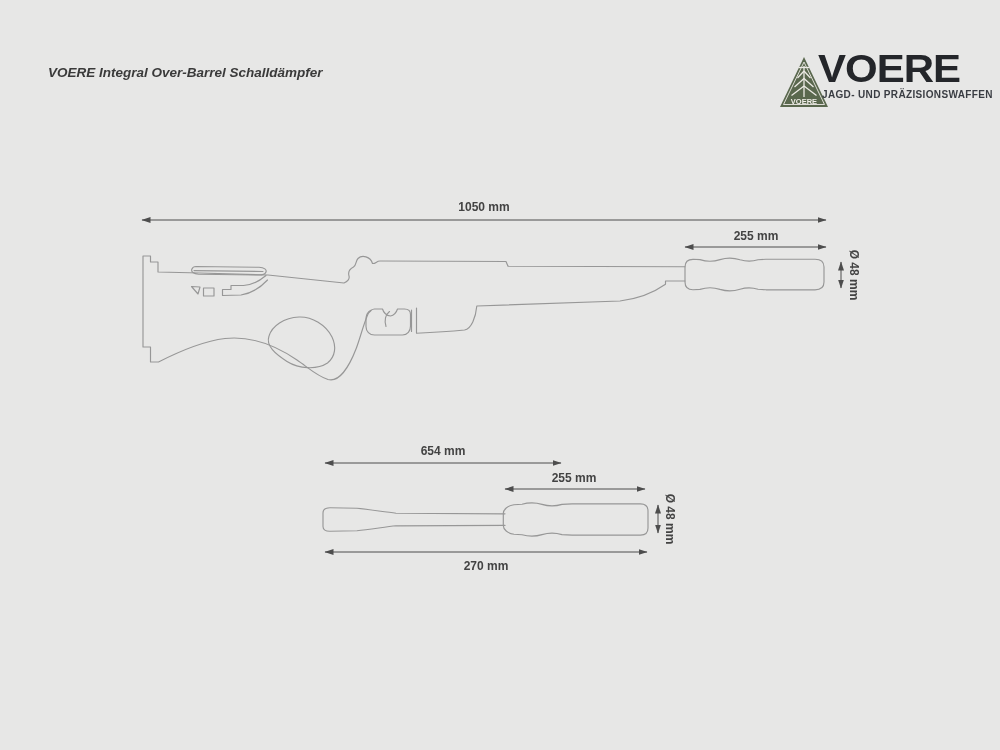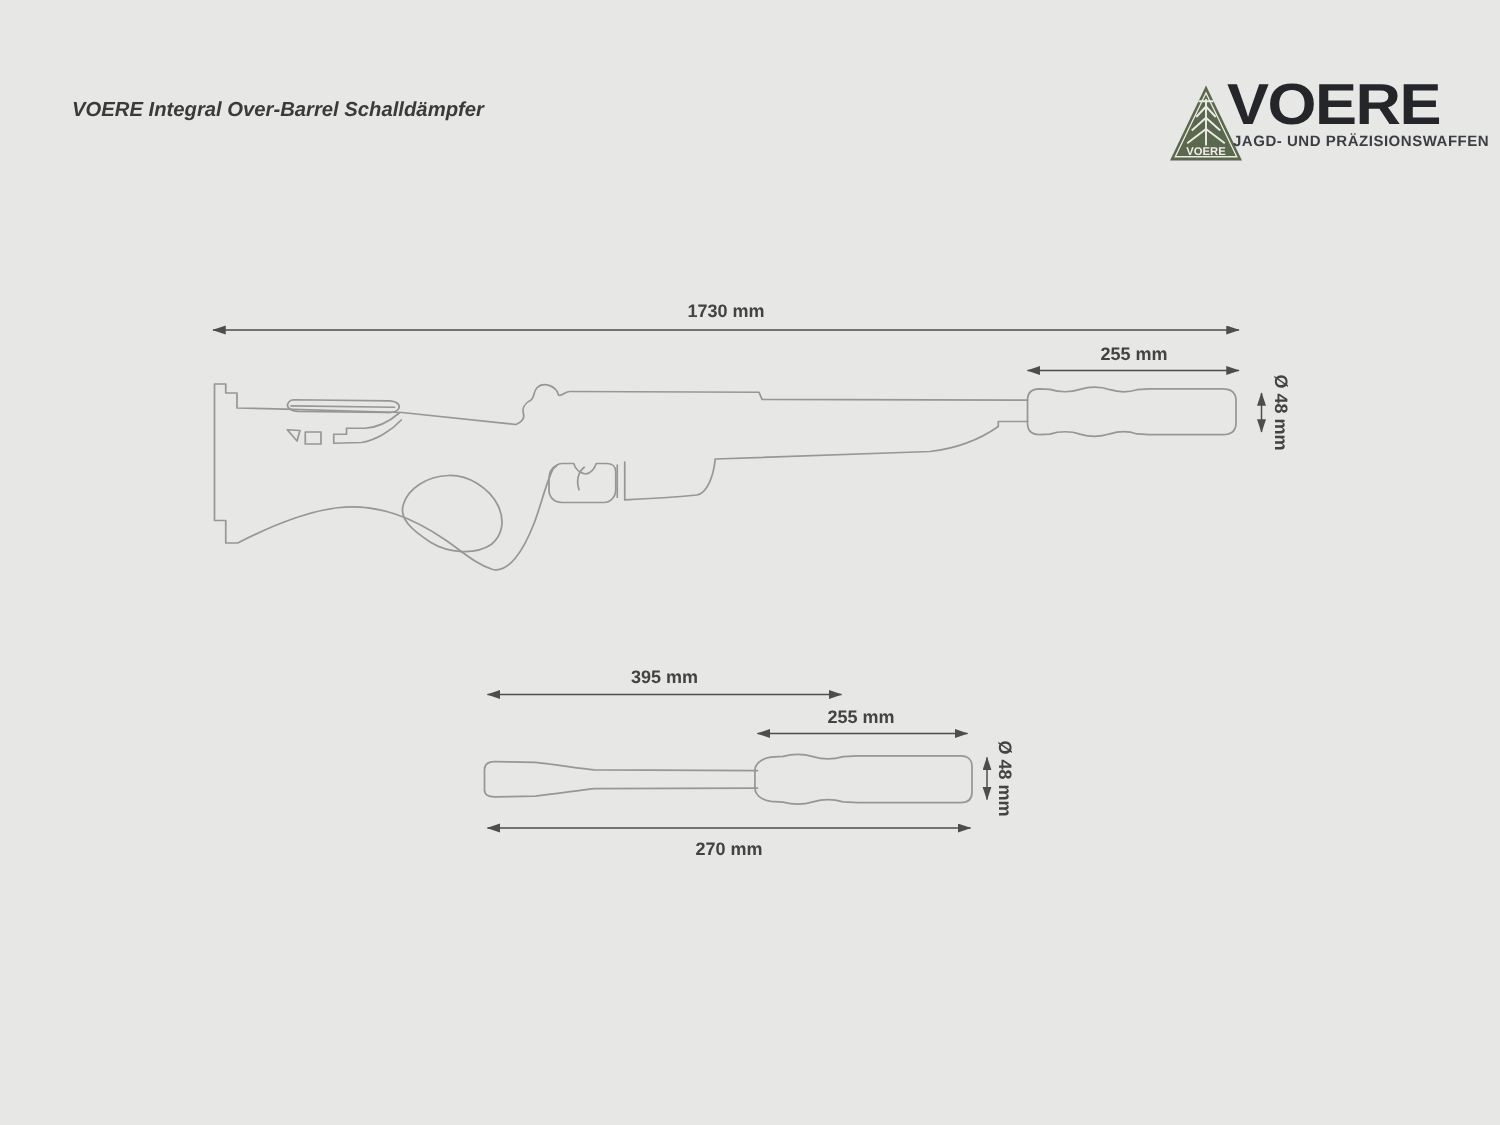--- a/index.html
+++ b/index.html
@@ -157,21 +157,21 @@
       <line x1="142" y1="220" x2="826" y2="220" marker-start="url(#arr)" marker-end="url(#arr)"></line>
       <line x1="685" y1="247" x2="826" y2="247" marker-start="url(#arr)" marker-end="url(#arr)"></line>
       <line x1="841" y1="262" x2="841" y2="288" marker-start="url(#arr)" marker-end="url(#arr)"></line>
       <line x1="325" y1="463" x2="561" y2="463" marker-start="url(#arr)" marker-end="url(#arr)"></line>
       <line x1="505" y1="489" x2="645" y2="489" marker-start="url(#arr)" marker-end="url(#arr)"></line>
       <line x1="658" y1="505" x2="658" y2="533" marker-start="url(#arr)" marker-end="url(#arr)"></line>
       <line x1="325" y1="552" x2="647" y2="552" marker-start="url(#arr)" marker-end="url(#arr)"></line>
     </g>
   </svg>
 
-  <div class="dim" style="left:484px;top:200px;">1730 mm</div>
+  <div class="dim" style="left:484px;top:200px;">1050 mm</div>
   <div class="dim" style="left:756px;top:229px;">255 mm</div>
   <div class="dim rot" style="left:854px;top:275px;">Ø 48 mm</div>
-  <div class="dim" style="left:443px;top:444px;">395 mm</div>
+  <div class="dim" style="left:443px;top:444px;">654 mm</div>
   <div class="dim" style="left:574px;top:471px;">255 mm</div>
   <div class="dim rot" style="left:670px;top:519px;">Ø 48 mm</div>
   <div class="dim" style="left:486px;top:559px;">270 mm</div>
 
 </div>
 
 </body></html>

